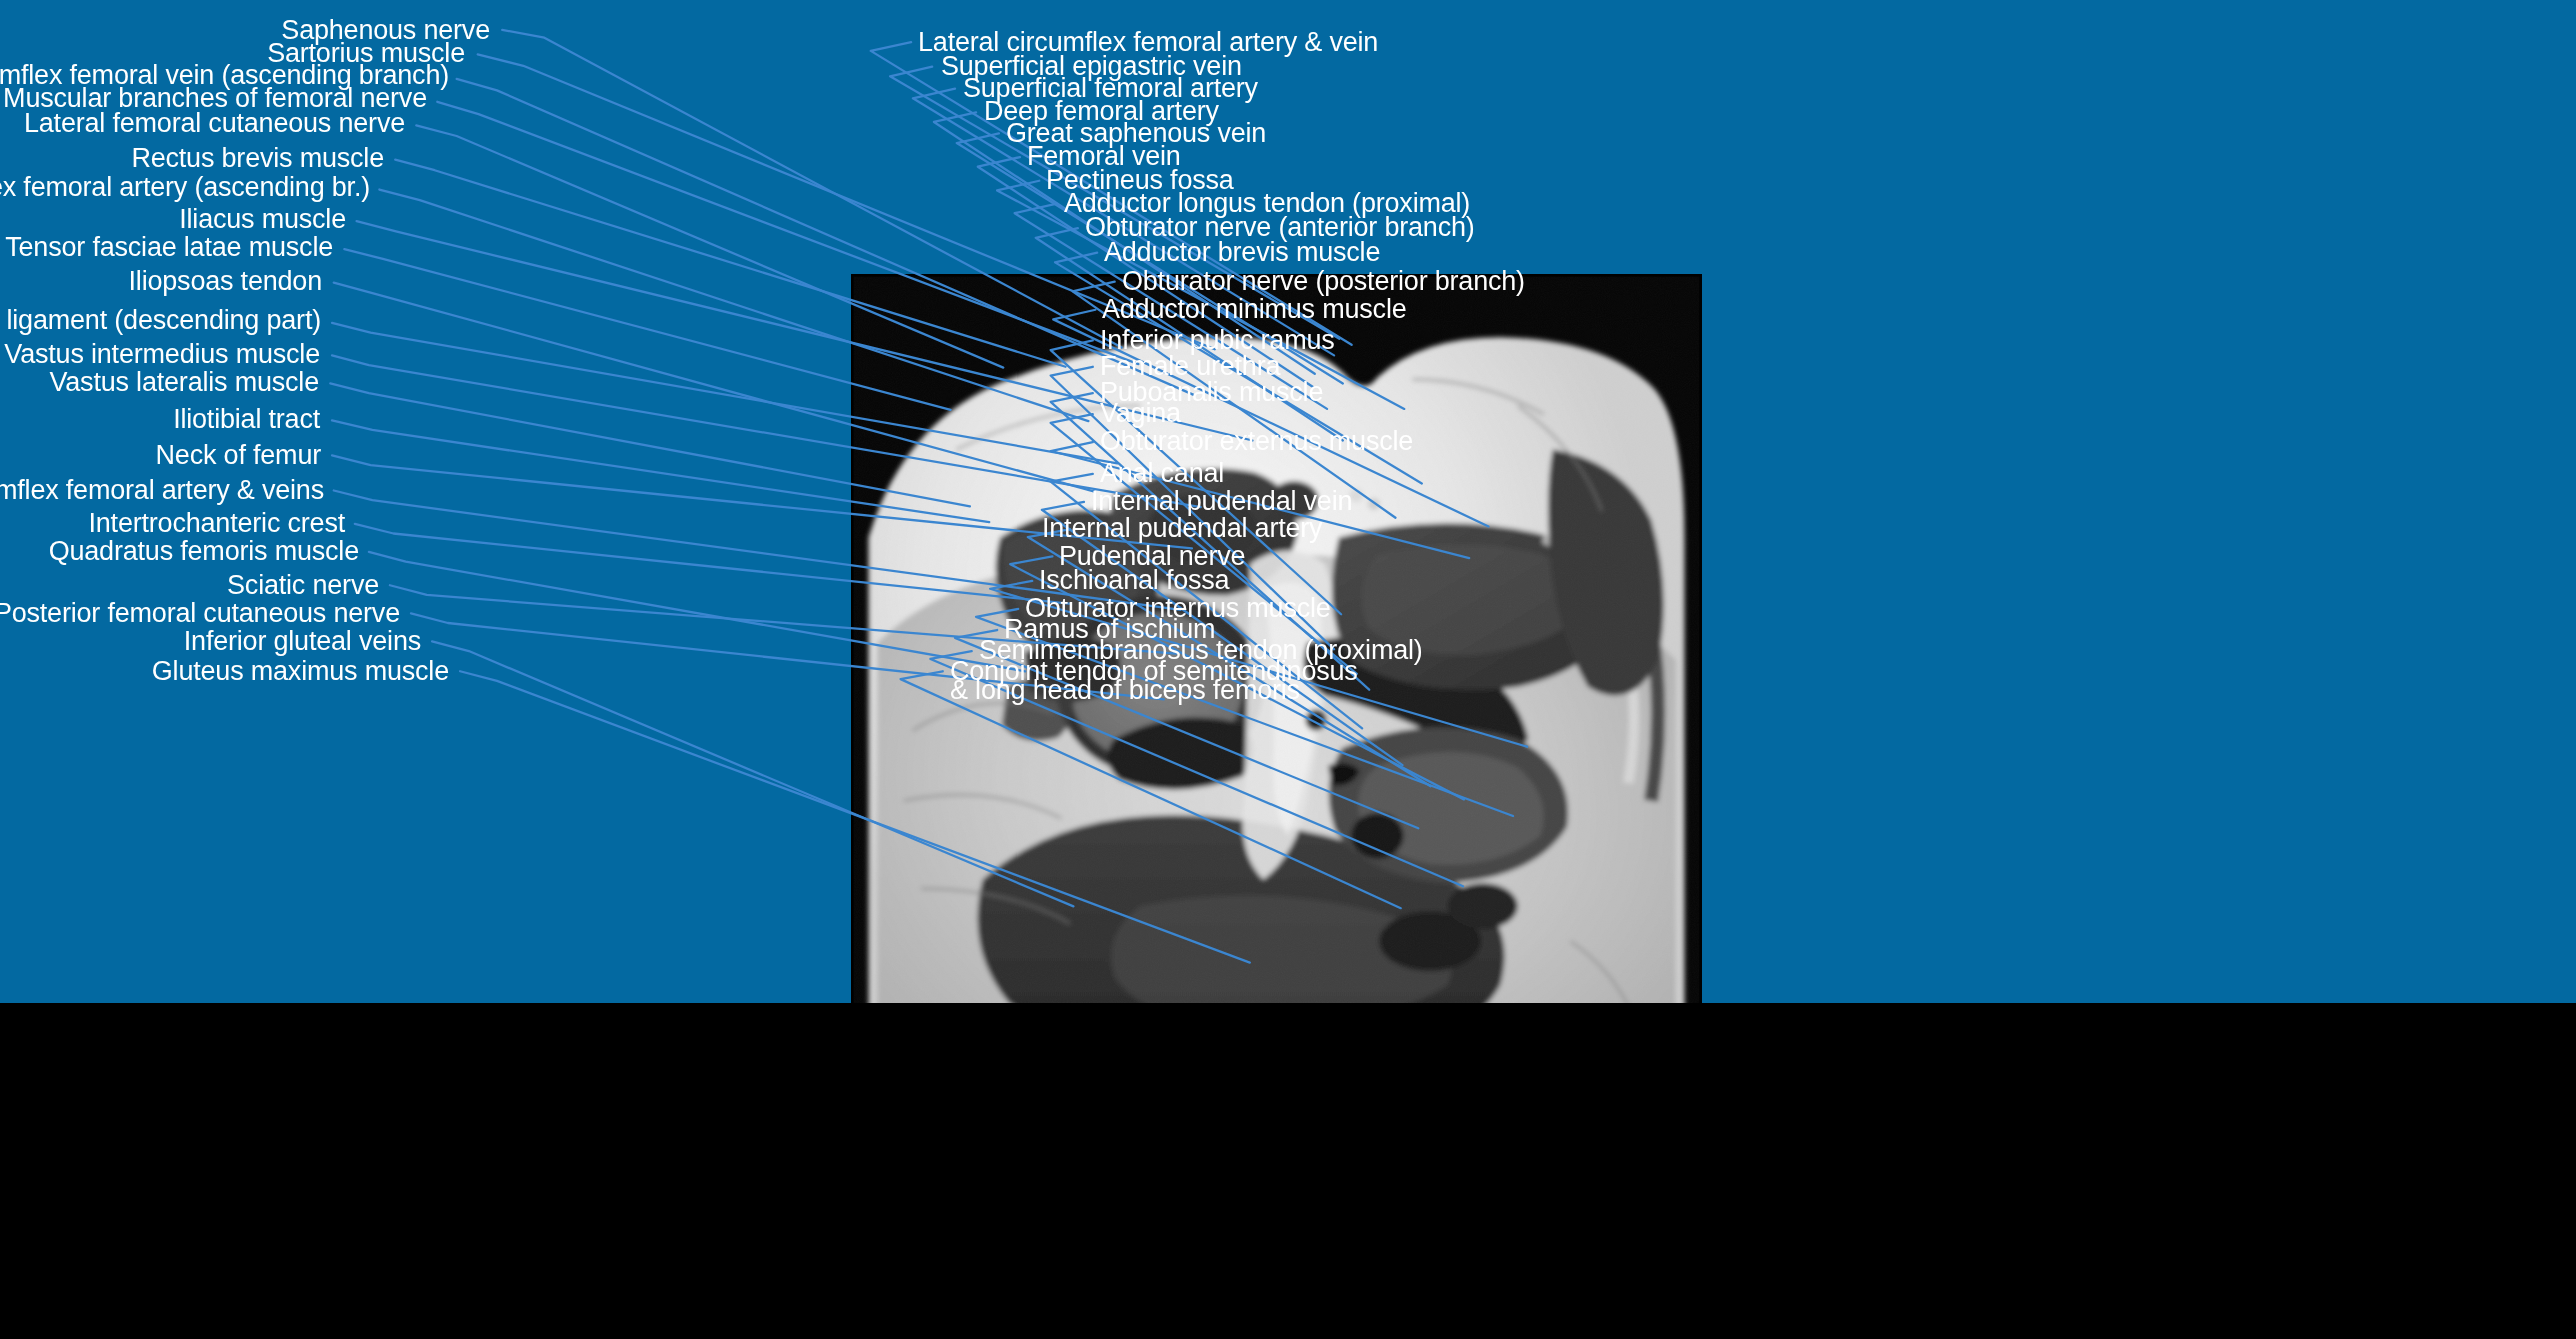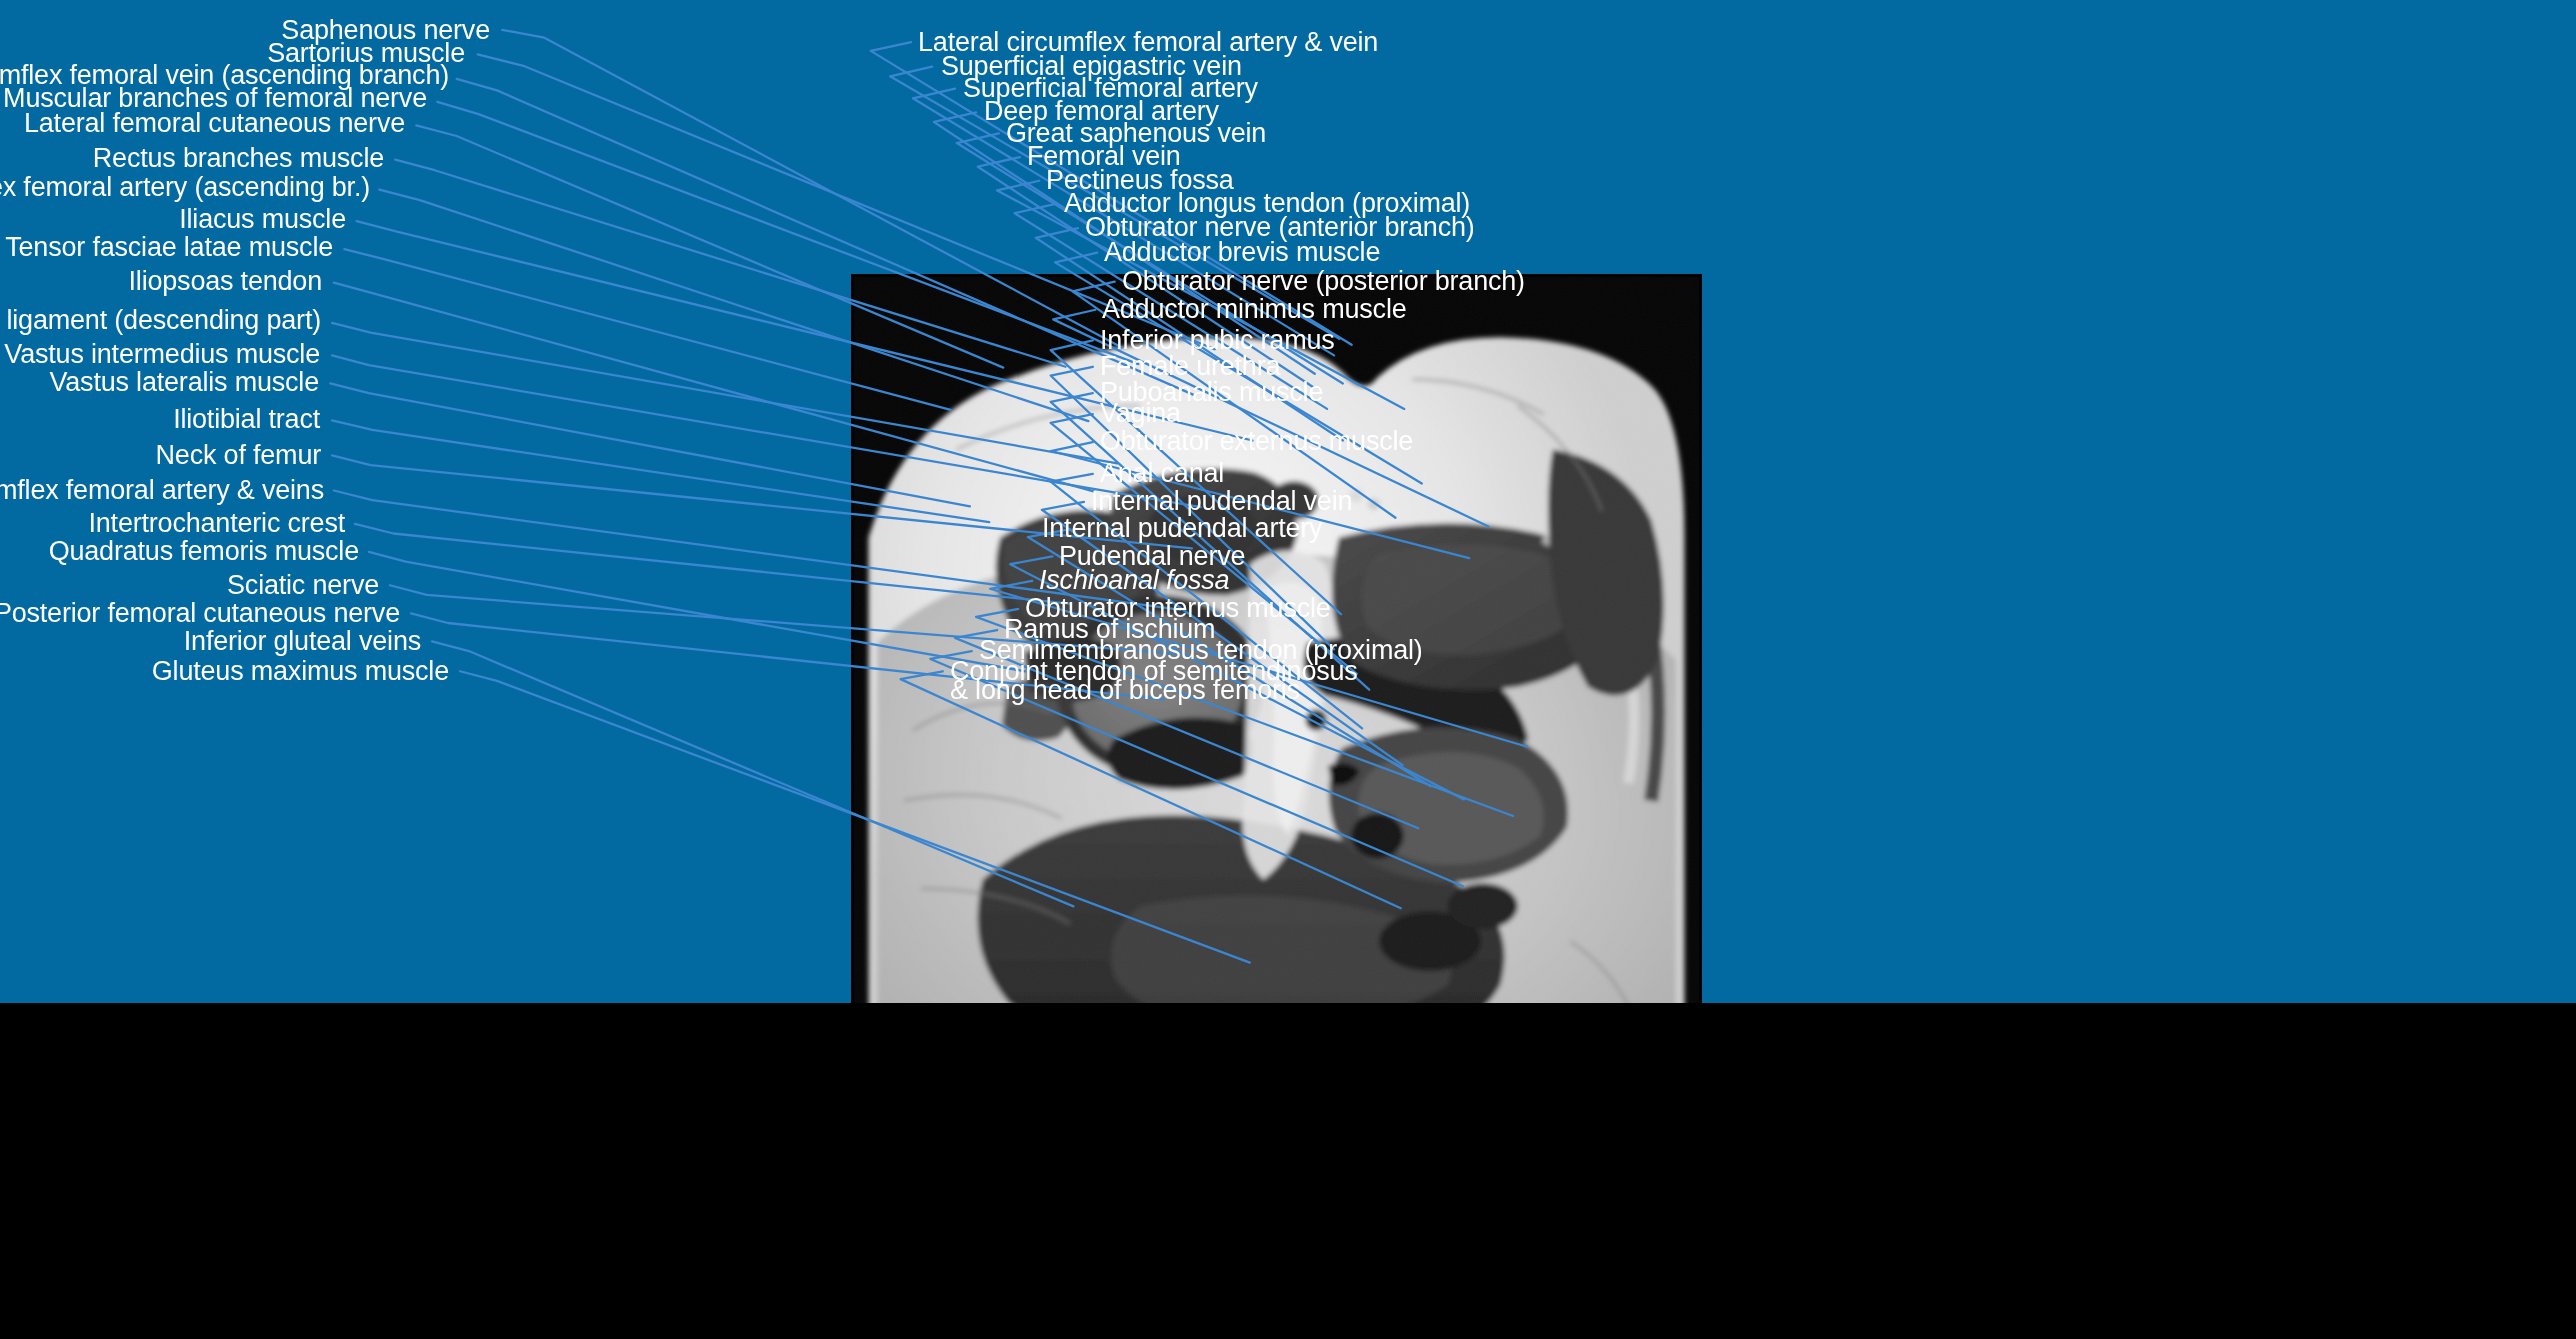--- a/index.html
+++ b/index.html
@@ -211,21 +211,21 @@
         <polyline points="1074,765 1026,774 1596,1035"></polyline>
       </g>
   </svg>
 
   <div id="labels-left">
       <div class="lbl L" style="right: 2086px; top: 30px;">Saphenous nerve</div>
       <div class="lbl L" style="right: 2111px; top: 53px;">Sartorius muscle</div>
       <div class="lbl L" style="right: 2127px; top: 75px;">Lateral circumflex femoral vein (ascending branch)</div>
       <div class="lbl L" style="right: 2149px; top: 98px;">Muscular branches of femoral nerve</div>
       <div class="lbl L" style="right: 2171px; top: 123px;">Lateral femoral cutaneous nerve</div>
-      <div class="lbl L" style="right: 2192px; top: 158px;">Rectus branches muscle</div>
+      <div class="lbl L" style="right: 2192px; top: 158px;">Rectus brevis muscle</div>
       <div class="lbl L" style="right: 2206px; top: 187px;">Lateral circumflex femoral artery (ascending br.)</div>
       <div class="lbl L" style="right: 2230px; top: 219px;">Iliacus muscle</div>
       <div class="lbl L" style="right: 2243px; top: 247px;">Tensor fasciae latae muscle</div>
       <div class="lbl L" style="right: 2254px; top: 281px;">Iliopsoas tendon</div>
       <div class="lbl L" style="right: 2255px; top: 320px;">Iliofemoral ligament (descending part)</div>
       <div class="lbl L" style="right: 2256px; top: 354px;">Vastus intermedius muscle</div>
       <div class="lbl L" style="right: 2257px; top: 382px;">Vastus lateralis muscle</div>
       <div class="lbl L" style="right: 2256px; top: 419px;">Iliotibial tract</div>
       <div class="lbl L" style="right: 2255px; top: 455px;">Neck of femur</div>
       <div class="lbl L" style="right: 2252px; top: 490px;">Medial circumflex femoral artery &amp; veins</div>
@@ -251,21 +251,21 @@
       <div class="lbl R" style="left: 1102px; top: 309px;">Adductor minimus muscle</div>
       <div class="lbl R" style="left: 1100px; top: 340px;">Inferior pubic ramus</div>
       <div class="lbl R" style="left: 1100px; top: 366px;">Female urethra</div>
       <div class="lbl R" style="left: 1100px; top: 392px;">Puboanalis muscle</div>
       <div class="lbl R" style="left: 1100px; top: 413px;">Vagina</div>
       <div class="lbl R" style="left: 1100px; top: 441px;">Obturator externus muscle</div>
       <div class="lbl R" style="left: 1100px; top: 473px;">Anal canal</div>
       <div class="lbl R" style="left: 1091px; top: 501px;">Internal pudendal vein</div>
       <div class="lbl R" style="left: 1042px; top: 528px;">Internal pudendal artery</div>
       <div class="lbl R" style="left: 1059px; top: 556px;">Pudendal nerve</div>
-      <div class="lbl R" style="left: 1039px; top: 580px; font-style: italic;">Ischioanal fossa</div>
+      <div class="lbl R" style="left: 1039px; top: 580px;">Ischioanal fossa</div>
       <div class="lbl R" style="left: 1025px; top: 608px;">Obturator internus muscle</div>
       <div class="lbl R" style="left: 1004px; top: 629px;">Ramus of ischium</div>
       <div class="lbl R" style="left: 979px; top: 650px;">Semimembranosus tendon (proximal)</div>
       <div class="lbl R" style="left: 950px; top: 671px;">Conjoint tendon of semitendinosus</div>
       <div class="lbl R2" style="left: 950px; top: 676px;">&amp; long head of biceps femoris</div>
     </div>
 
 </div>
 
 

